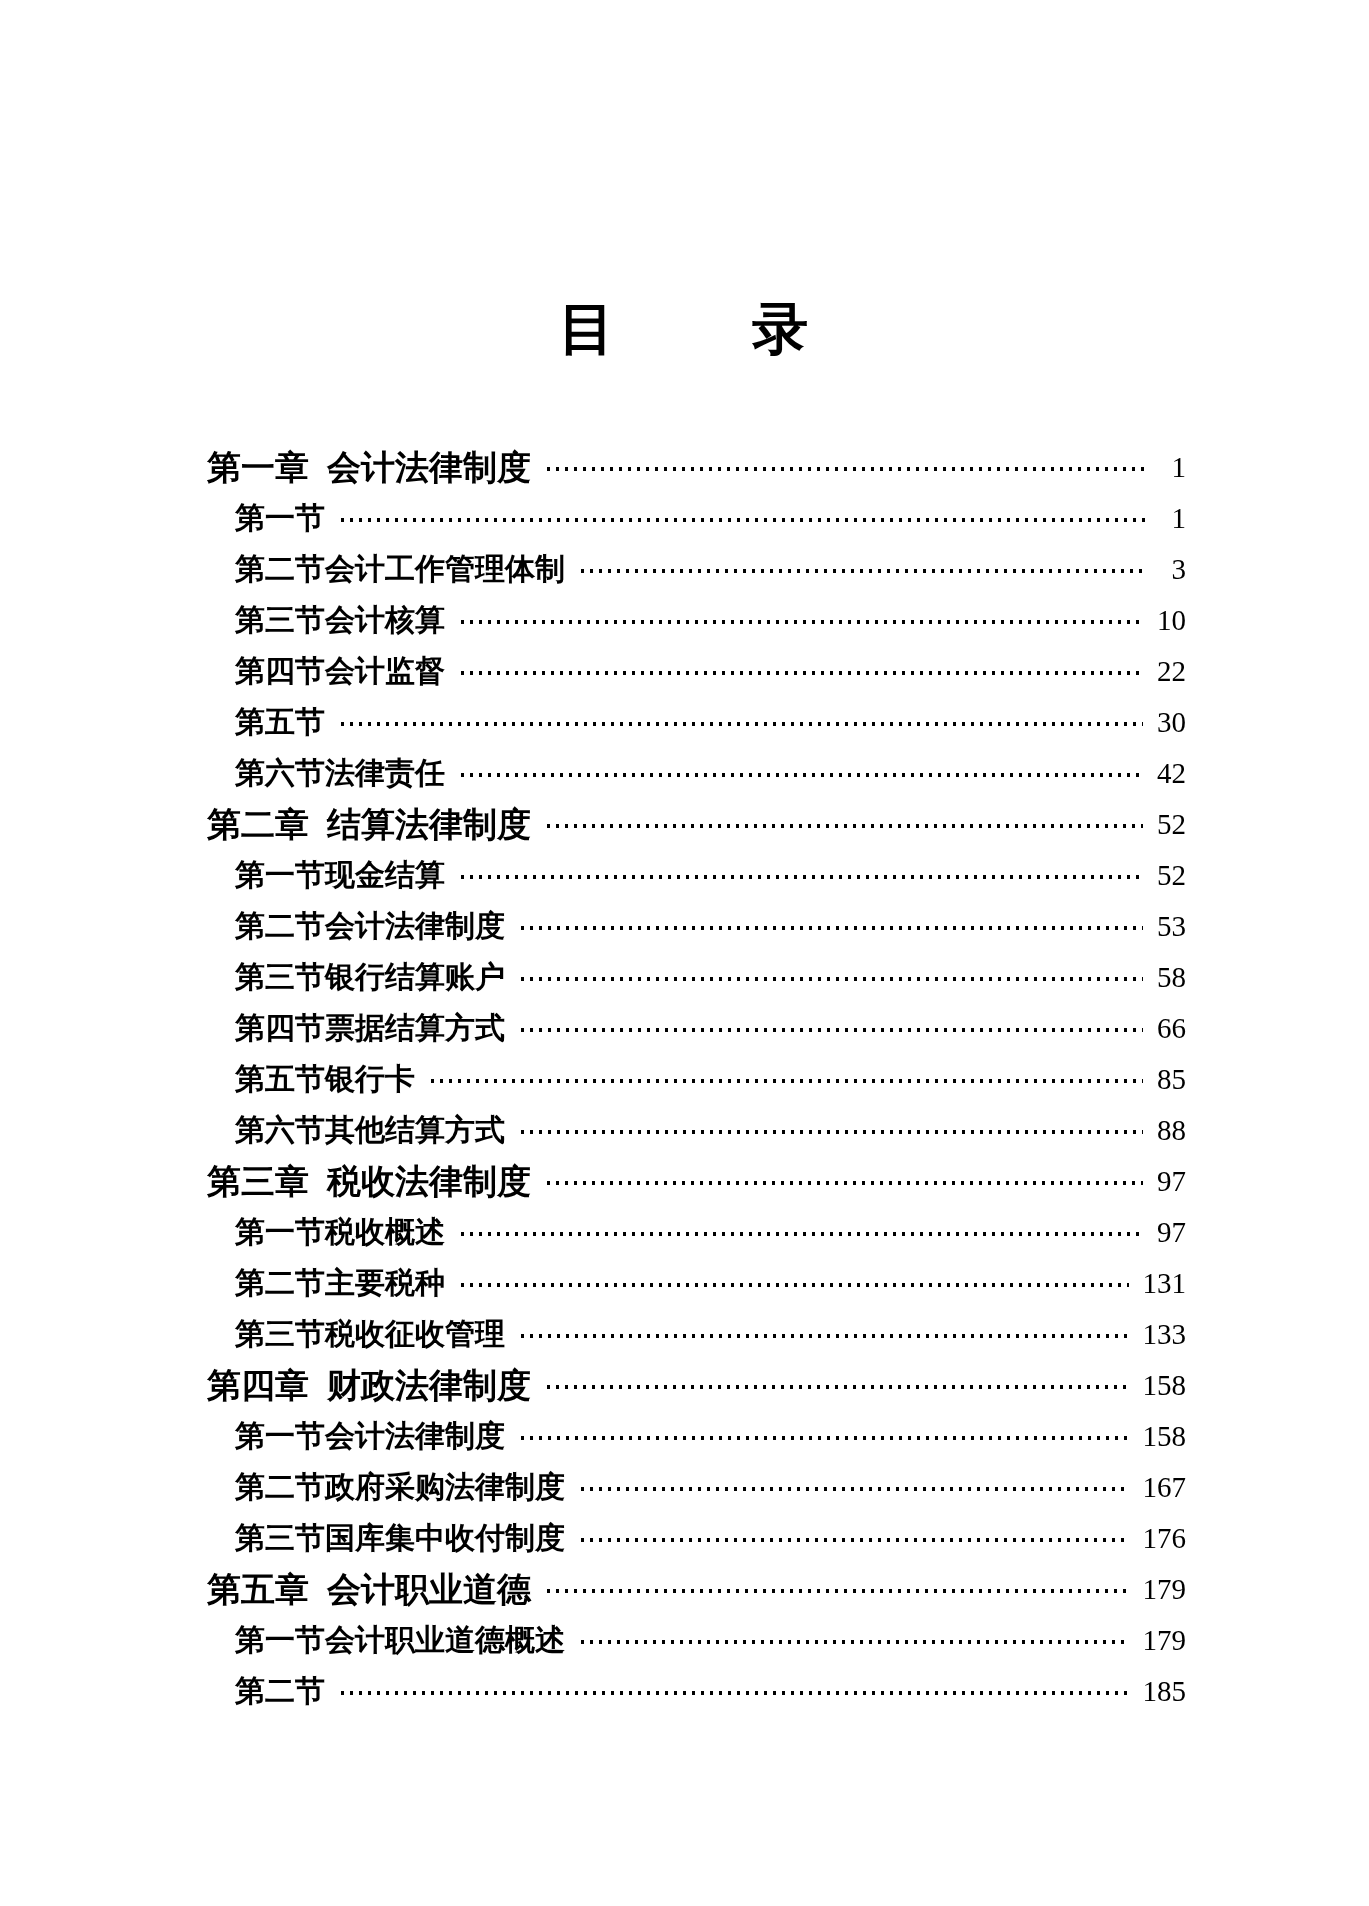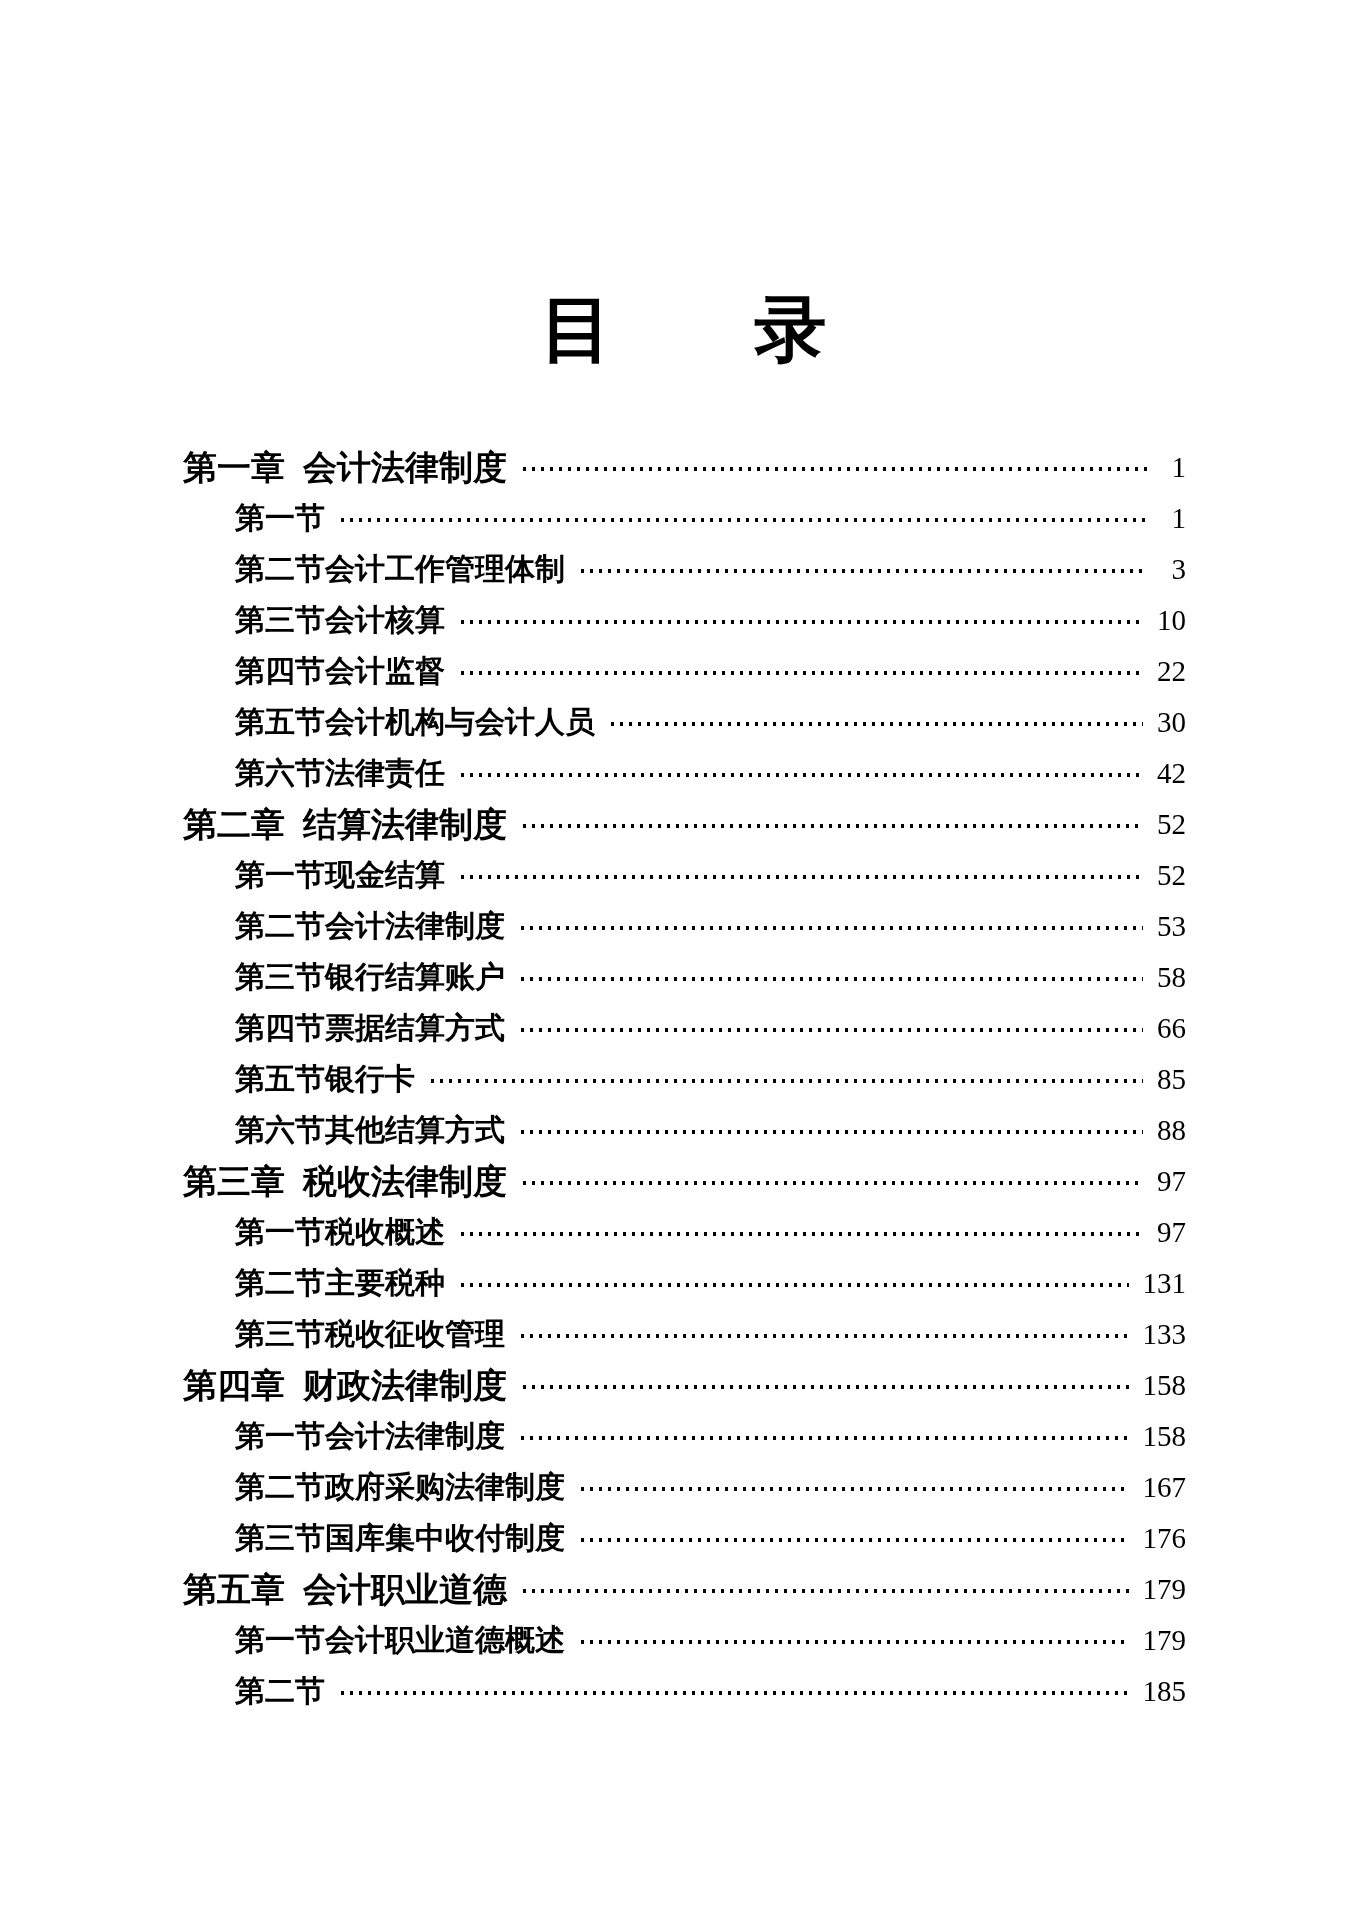--- a/index.html
+++ b/index.html
@@ -19,21 +19,21 @@
     position: absolute;
     inset: 0;
     background: #ffffff;
   }
   .doc-title {
     position: absolute;
     top: 293px;
     left: 0;
     width: 100%;
     text-align: center;
-    font-size: 72px;
+    font-size: 56px;
     font-weight: 700;
     line-height: 72px;
     letter-spacing: 2px;
     word-spacing: 118px; 
     white-space: pre;
     color: #000000;
   }
   .toc-list {
     position: absolute;
     top: 442px;
@@ -49,21 +49,21 @@
   .toc-row.chapter {
     font-size: 34px;
     font-weight: 700;
   }
   .toc-row.section {
     font-size: 30px;
     font-weight: 700;
     padding-left: 52px;
   }
   .toc-row .label { flex: 0 0 auto; }
-  .toc-row.chapter .label { margin-right: 18px; }
+  .toc-row.chapter .label { margin-right: 18px; margin-left: 24px; }
   .toc-row.section .label { }
   .toc-row .etitle { flex: 0 0 auto; }
   .leader {
     flex: 1 1 auto;
     height: 4px;
     margin: 0 14px 0 16px;
     background-image: repeating-linear-gradient(
       to right,
       #000000 0px, #000000 3px,
       transparent 3px, transparent 9px
@@ -110,21 +110,20 @@
         <span class="pagenum">10</span>
       </div>
       <div class="toc-row section">
         <span class="label">第四节</span>
         <span class="etitle">会计监督</span>
         <span class="leader"></span>
         <span class="pagenum">22</span>
       </div>
       <div class="toc-row section">
         <span class="label">第五节</span>
-        <span class="etitle">会计机构与会计人员</span>
         <span class="leader"></span>
         <span class="pagenum">30</span>
       </div>
       <div class="toc-row section">
         <span class="label">第六节</span>
         <span class="etitle">法律责任</span>
         <span class="leader"></span>
         <span class="pagenum">42</span>
       </div>
       <div class="toc-row chapter">

